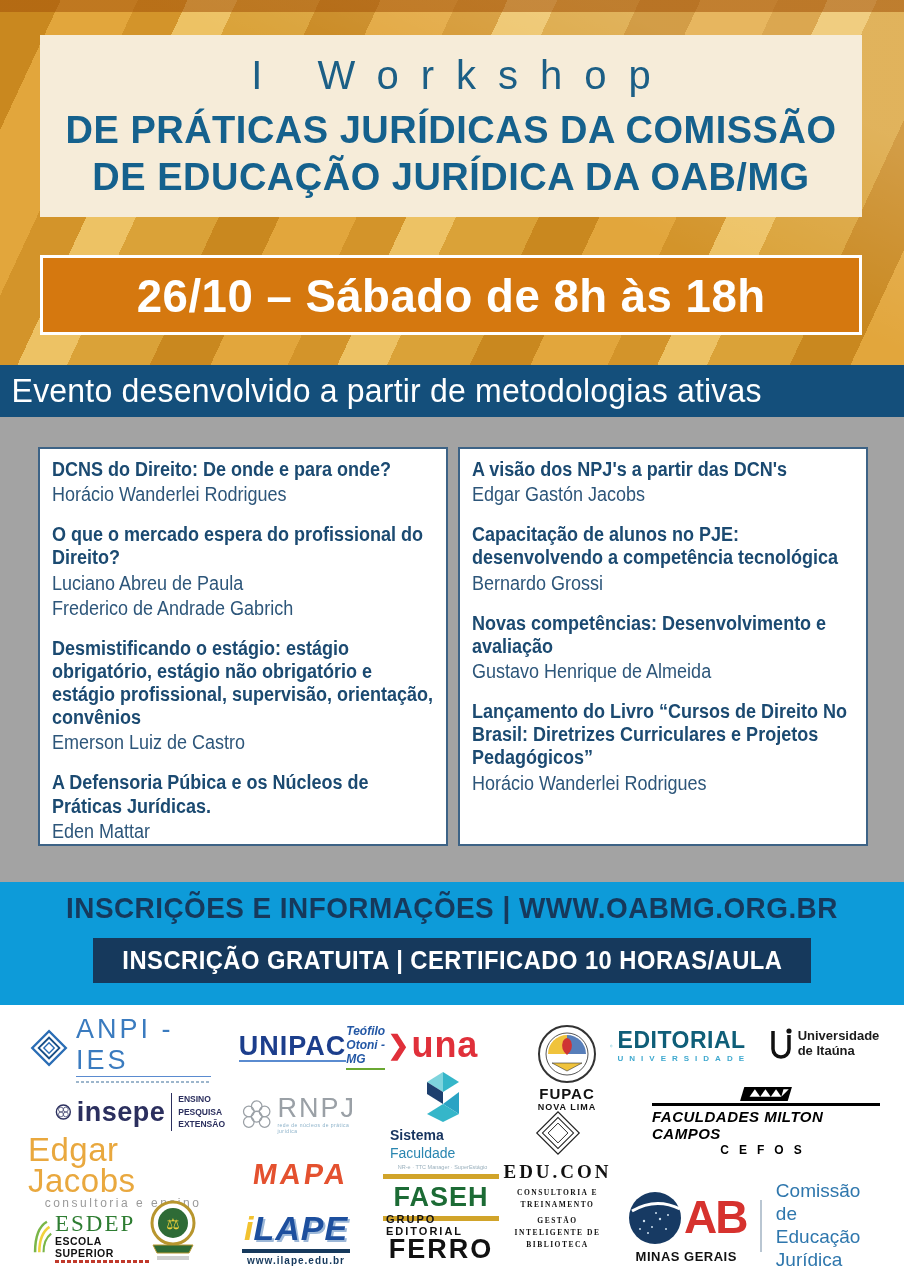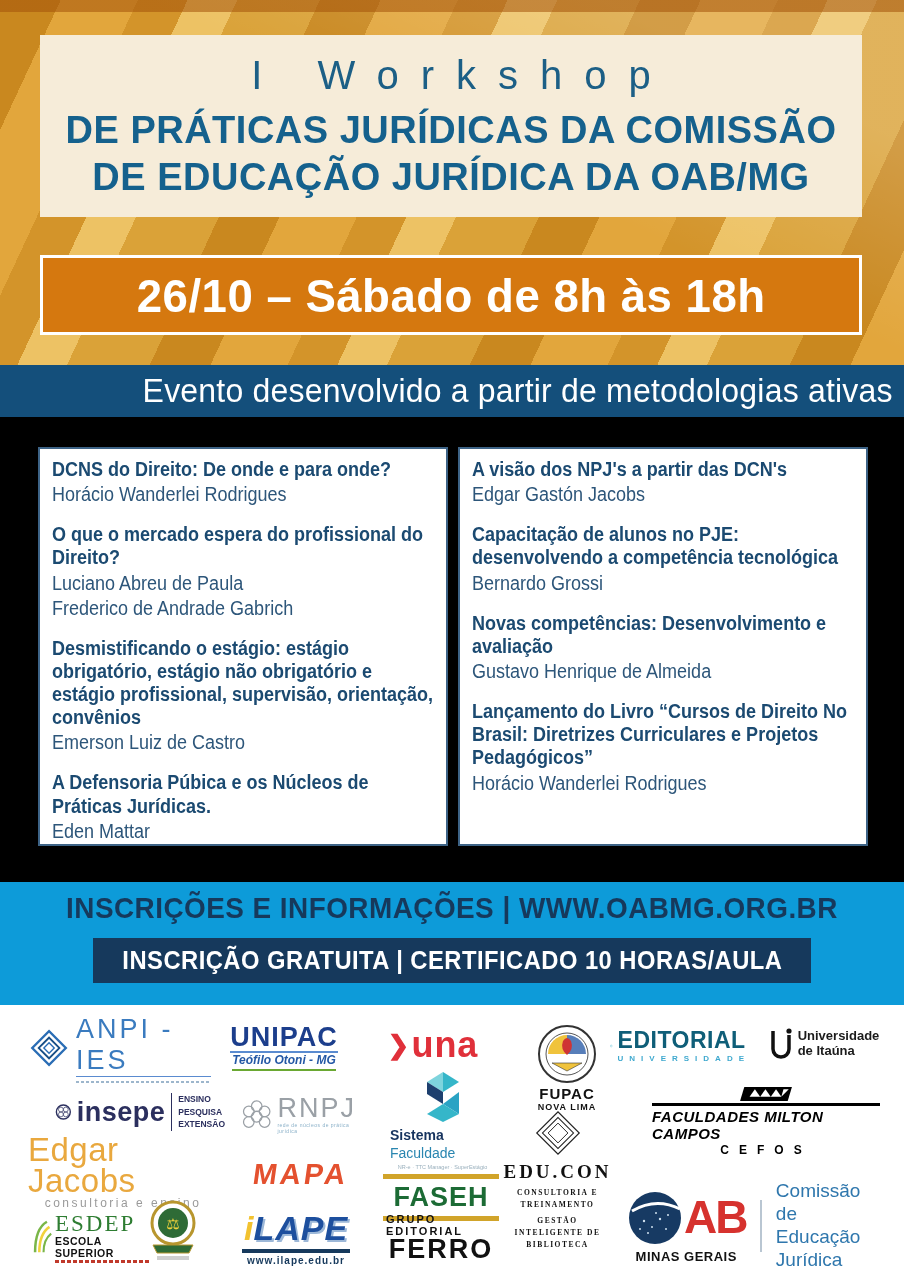--- a/index.html
+++ b/index.html
@@ -23,26 +23,26 @@
   .title-line{color:#15618d;font-size:38px;font-weight:800;letter-spacing:.5px;
     line-height:1.22;transform:scaleY(1.04);}
   .date-banner{position:absolute;left:40px;right:42px;top:255px;height:80px;
     background:#d5780f;border:3px solid #ffffff;box-sizing:border-box;
     display:flex;align-items:center;justify-content:center;}
   .date-text{color:#ffffff;font-size:47px;font-weight:800;letter-spacing:.5px;
     display:inline-block;transform:scaleX(.97);white-space:nowrap;}
 
   
   .band{width:100%;height:52px;background:#144f7b;display:flex;
-    align-items:center;justify-content:flex-end;}
+    align-items:center;justify-content:flex-start;}
   .band-text{color:#ffffff;font-size:33px;font-weight:400;letter-spacing:.2px;
     display:inline-block;transform:scaleX(.97);white-space:nowrap;}
 
   
-  .program{box-sizing:border-box;width:100%;height:465px;background:#000000;
+  .program{box-sizing:border-box;width:100%;height:465px;background:#a3a3a3;
     padding:30px 36px 36px 38px;display:flex;gap:10px;}
   .program-box{flex:1;box-sizing:border-box;height:399px;border:2px solid #3d6386;
     padding:9px 10px 8px 12px;overflow:hidden;background:#fff;}
   .condblock{transform:scaleX(.9);transform-origin:0 0;width:111%;}
   .session{margin-bottom:16px;}
   .session:last-child{margin-bottom:0;}
   .session-title{color:#1b4a71;font-size:20px;font-weight:700;line-height:1.16;}
   .session-speakers{color:#2d567a;font-size:20px;font-weight:400;line-height:1.25;
     white-space:pre-line;margin-top:1px;}
 
@@ -188,21 +188,21 @@
         <rect x="15" y="15" width="16" height="16" fill="none" stroke="#174e86" stroke-width="2" transform="rotate(45 23 23)"></rect>
         <rect x="19" y="19" width="8" height="8" fill="none" stroke="#2a6db5" stroke-width="1.5" transform="rotate(45 23 23)"></rect>
       </svg>
       <div style="margin-left:6px;">
         <div class="anpi-name">ANPI - IES</div>
         <div class="microline" style="width:135px;background:#5a8bd0;height:1px;"></div>
         <div class="microline" style="width:135px;margin-top:4px;"></div>
       </div>
     </div>
 
-    <div class="cell" style="left:224px;top:16px;width:120px;height:52px;flex-direction:column;">
+    <div class="cell" style="left:252px;top:16px;width:120px;height:52px;flex-direction:row;">
       <div class="unipac-name">UNIPAC</div>
       <div class="unipac-sub">Teófilo Otoni - MG</div>
     </div>
 
     <div class="cell" style="left:384px;top:18px;width:98px;height:45px;">
       <span class="una-mark">❯</span>
       <span class="una-name">una</span>
     </div>
 
     <div class="cell" style="left:518px;top:8px;width:98px;height:108px;flex-direction:column;">

